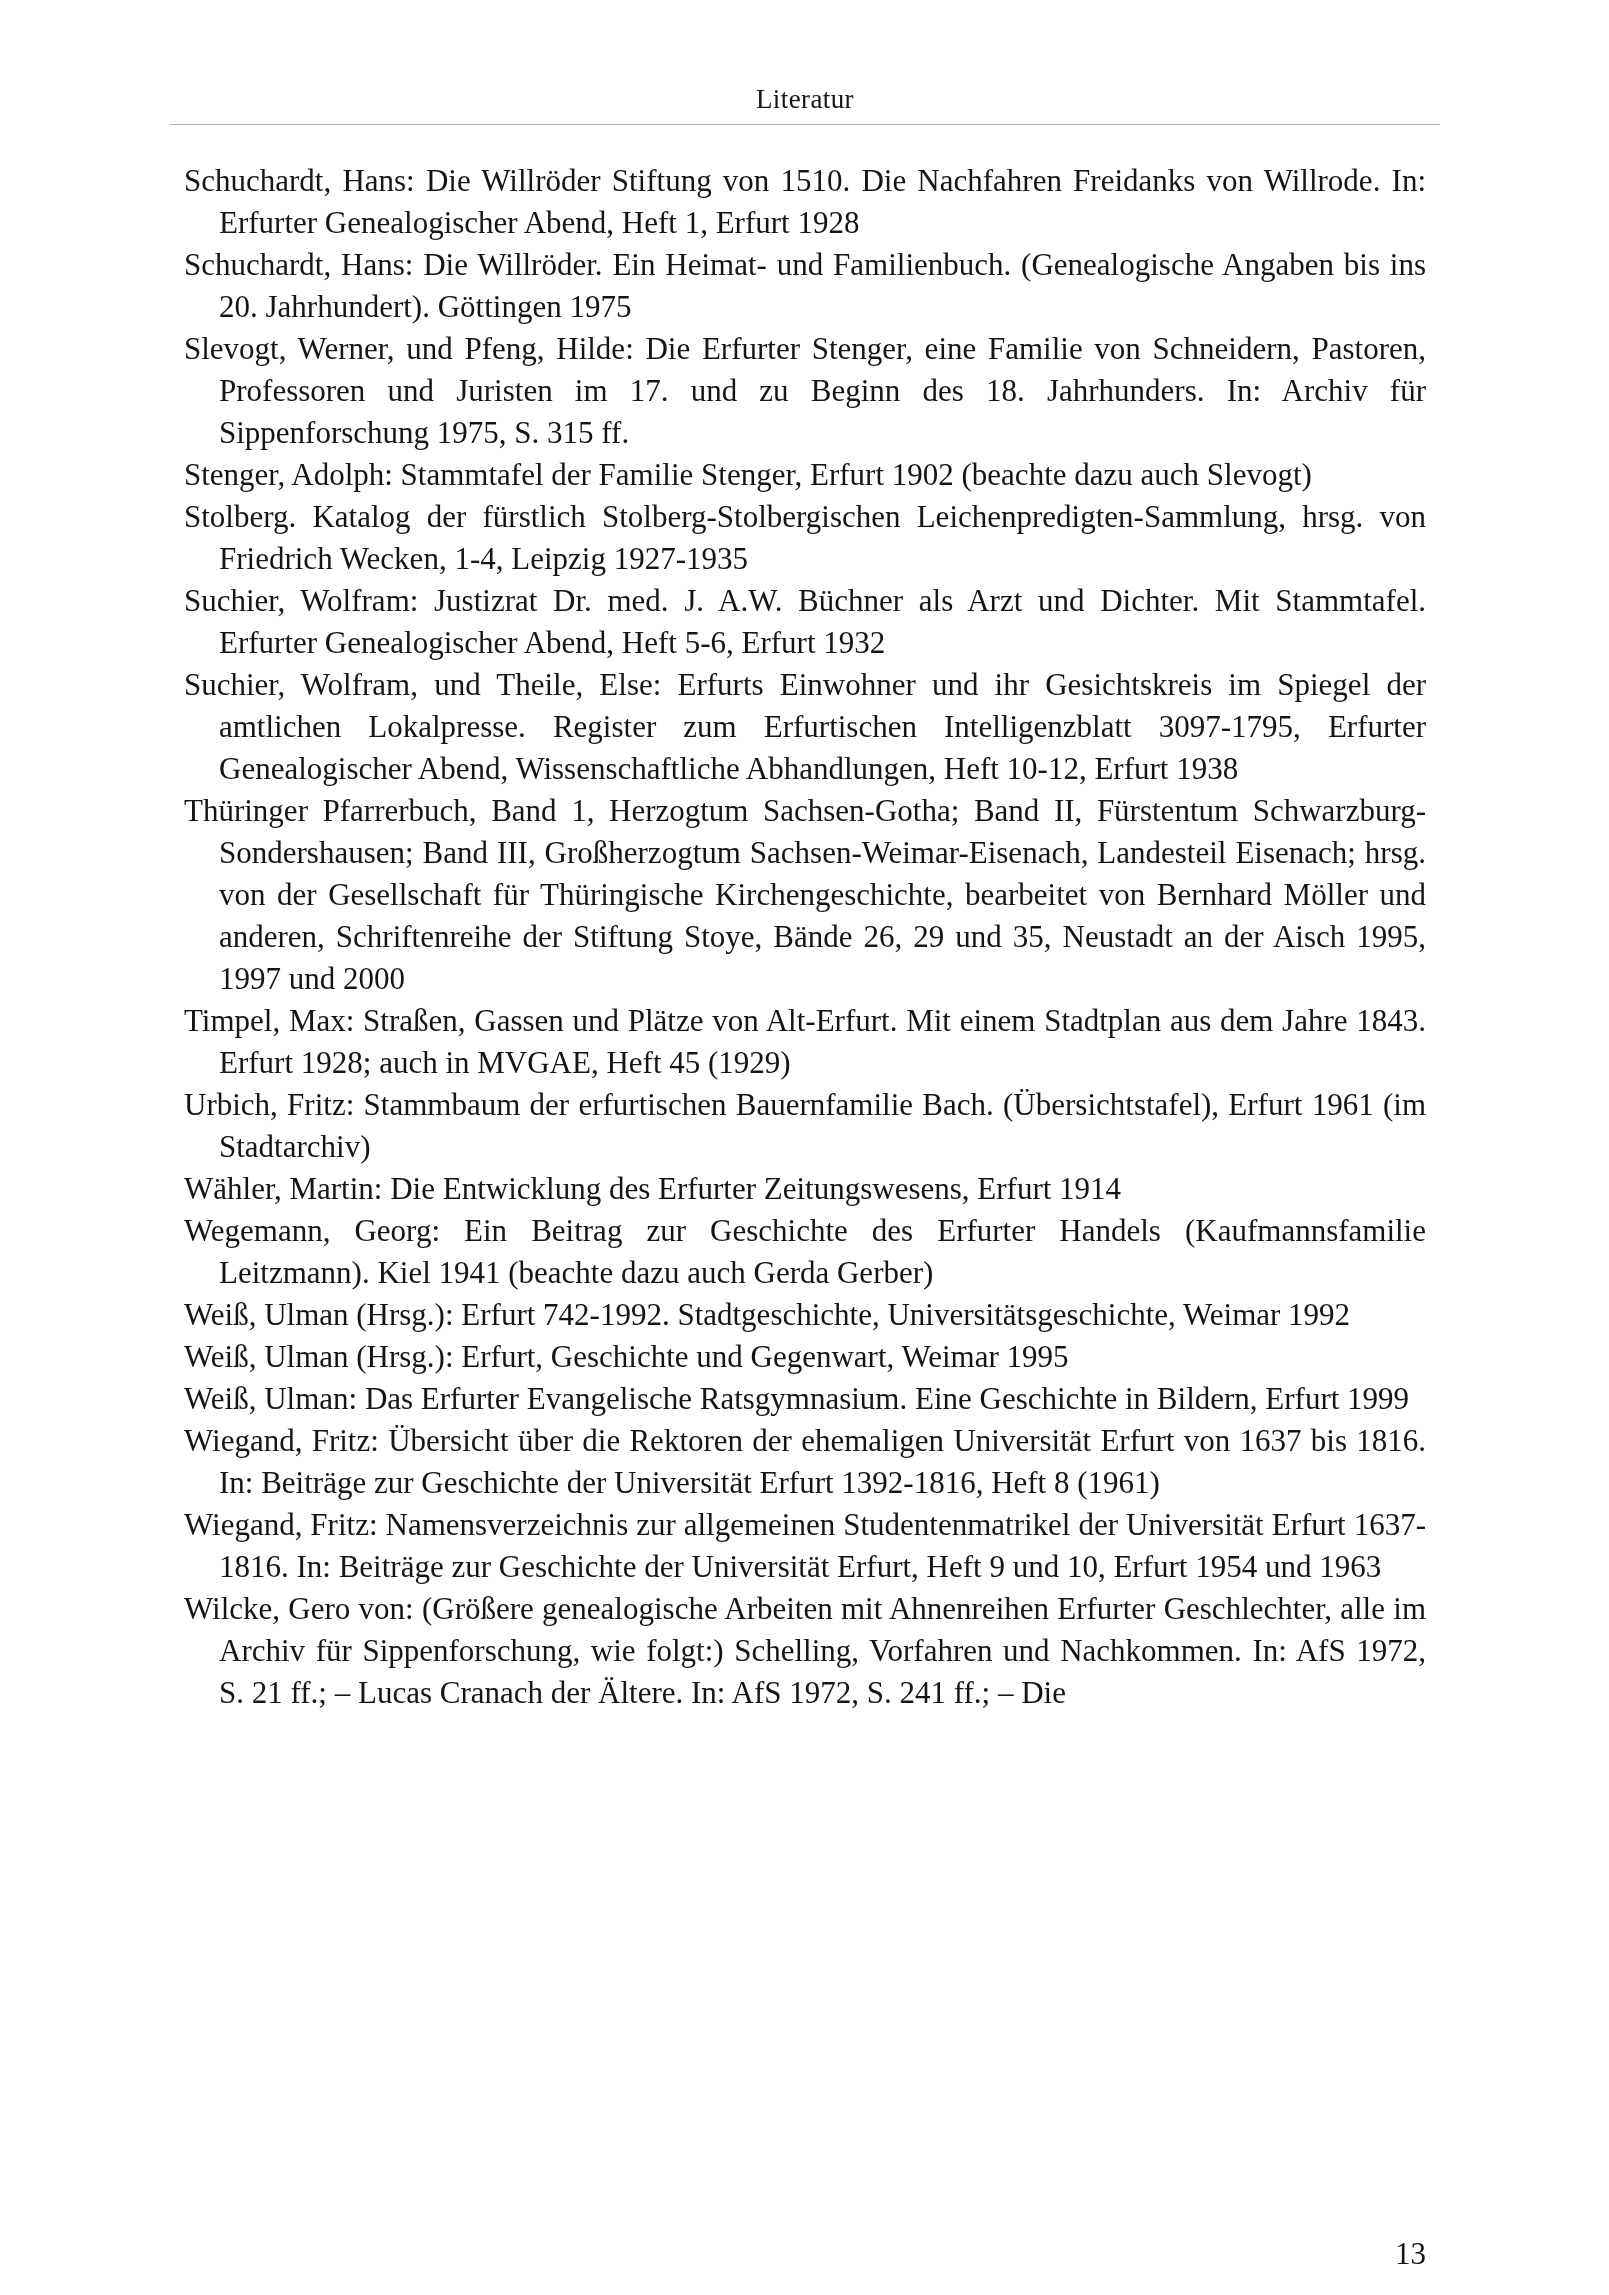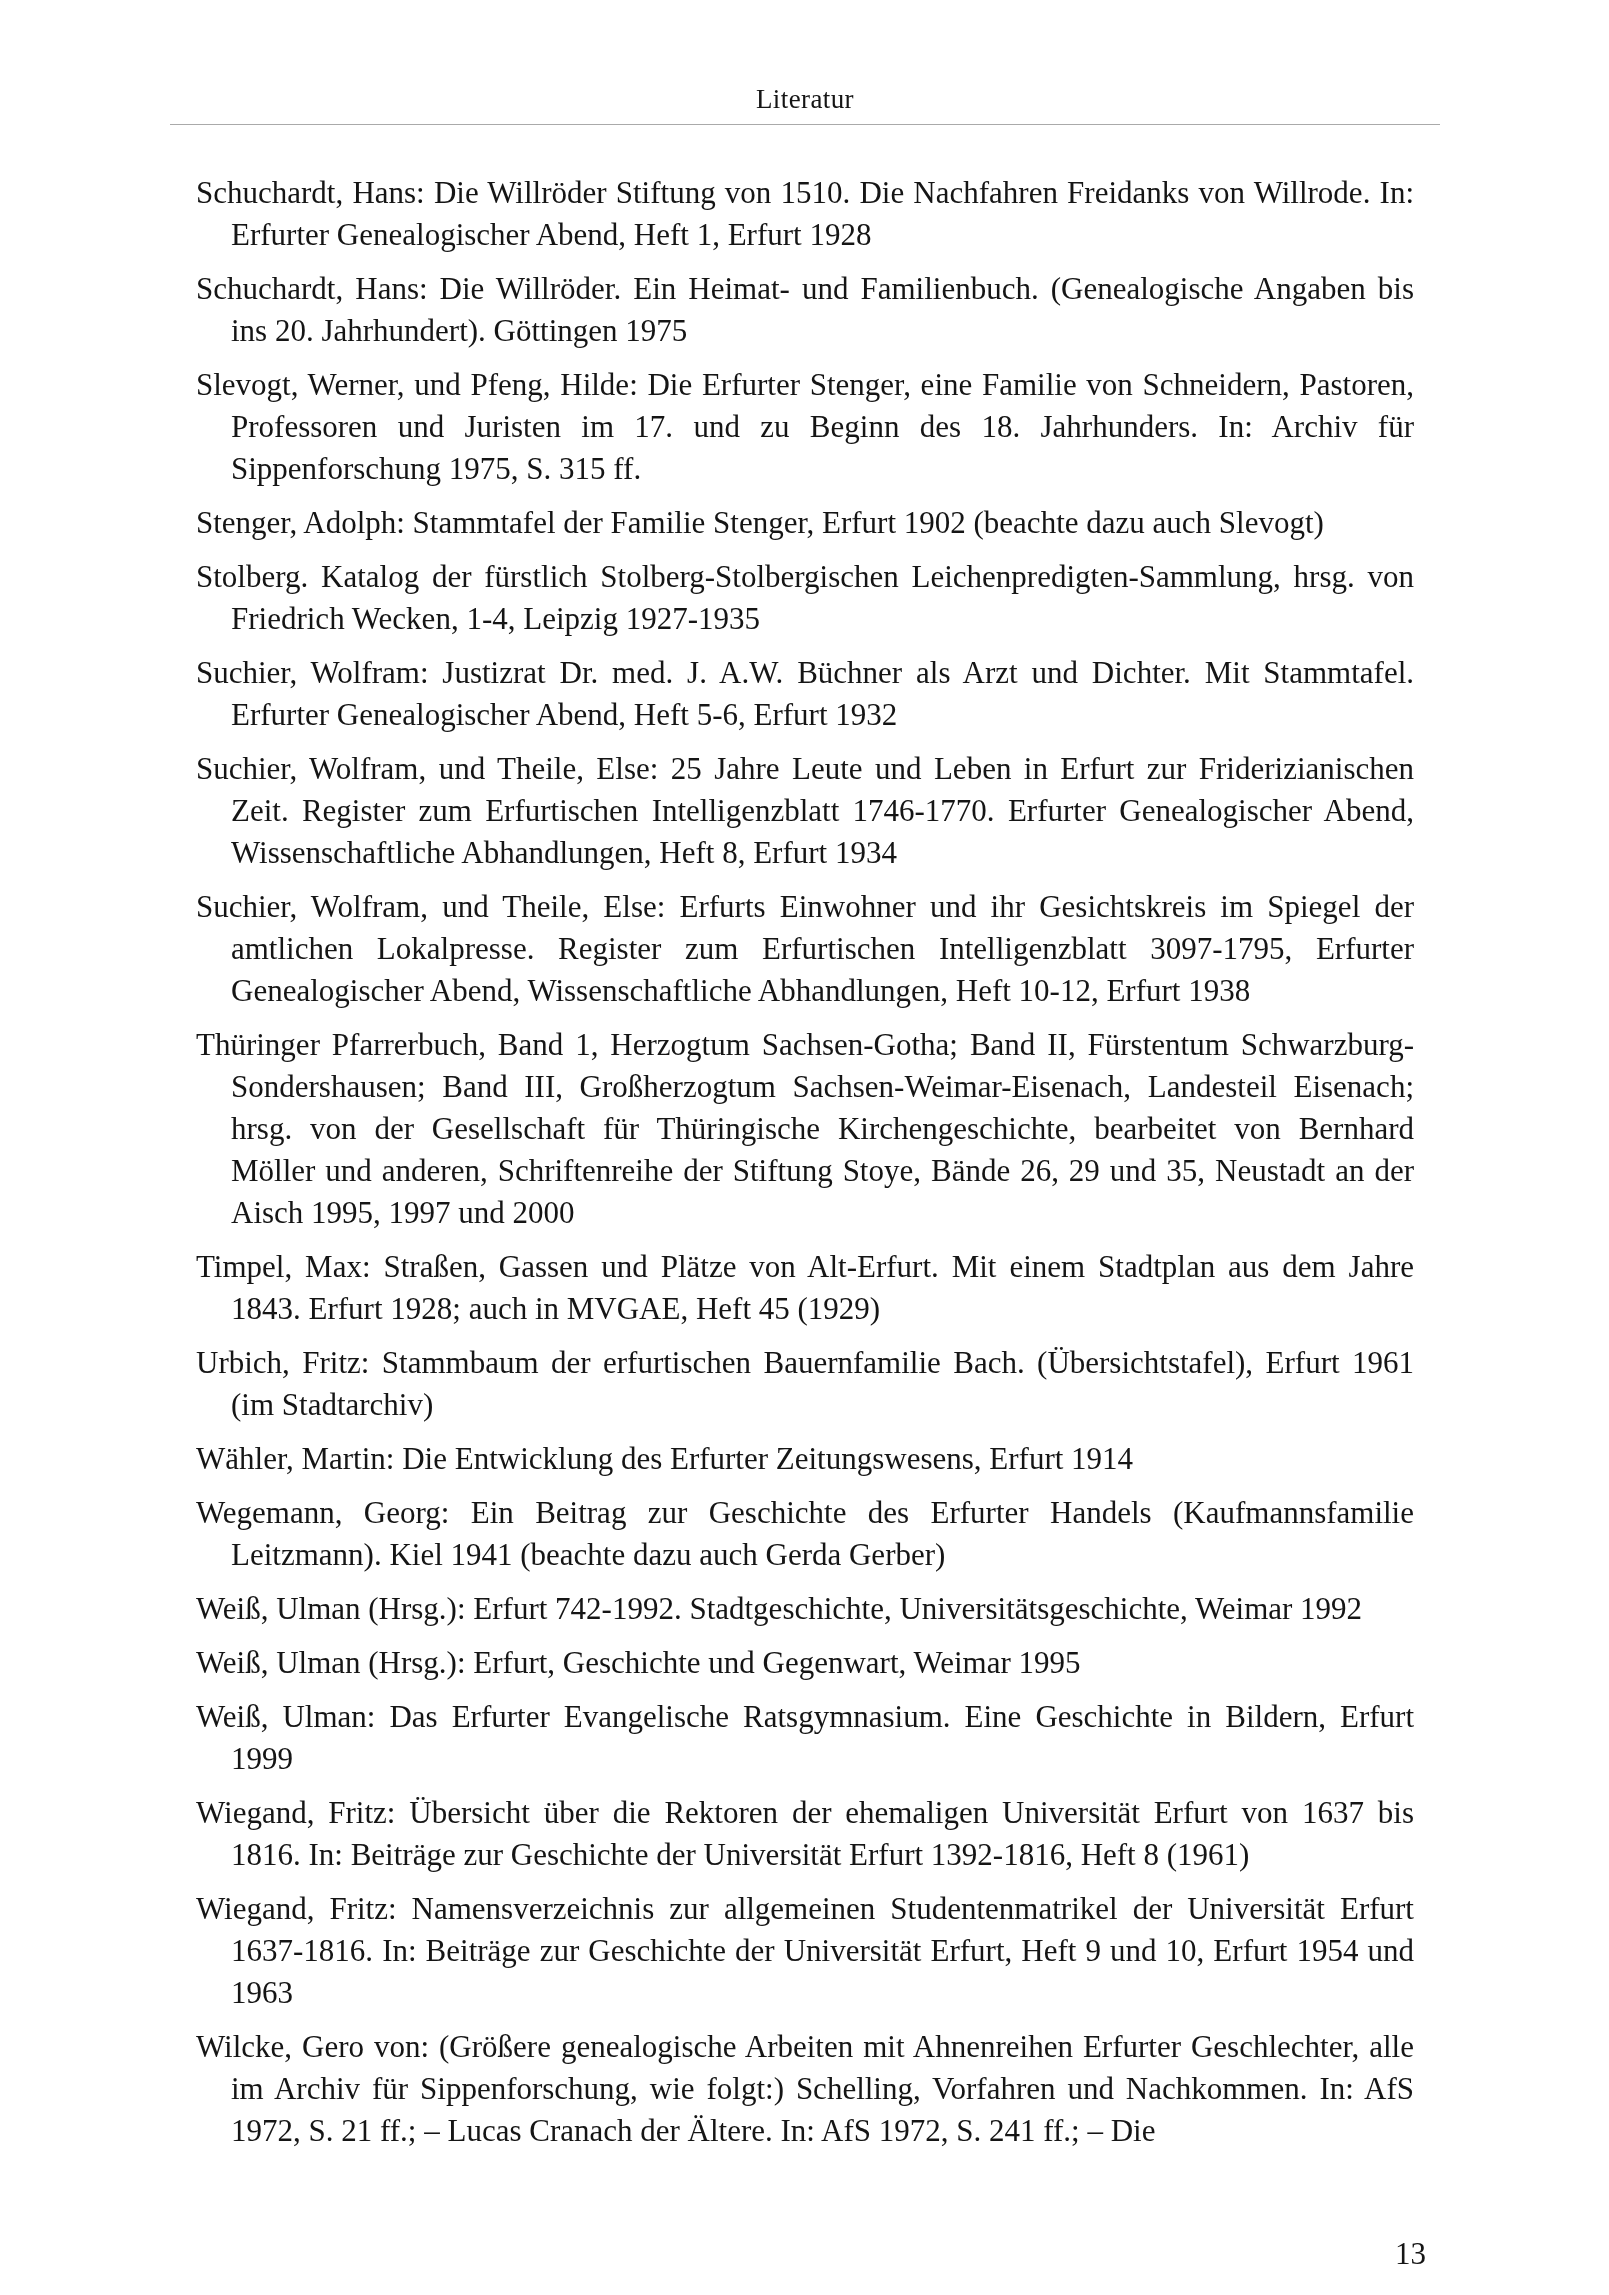--- a/index.html
+++ b/index.html
@@ -37,21 +37,21 @@
     border-bottom: 1.7px solid #aaaaaa;
     height: 0;
   }
   .entries {
     position: absolute;
     top: 160px;
     left: 184px;
     width: 1242px;
   }
   .entries p {
-    margin: 12px;
+    margin: 0;
     font-size: 31px;
     line-height: 42px;
     text-align: justify;
     padding-left: 35px;
     text-indent: -35px;
   }
   .page-number {
     position: absolute;
     top: 2185px;
     left: 184px;
@@ -72,21 +72,20 @@
     <div class="header-rule"></div>
   </div>
 
   <div class="entries">
       <p>Schuchardt, Hans: Die Willröder Stiftung von 1510. Die Nachfahren Freidanks von Willrode. In: Erfurter Genealogischer Abend, Heft 1, Erfurt 1928</p>
       <p>Schuchardt, Hans: Die Willröder. Ein Heimat- und Familienbuch. (Genealogische Angaben bis ins 20. Jahrhundert). Göttingen 1975</p>
       <p>Slevogt, Werner, und Pfeng, Hilde: Die Erfurter Stenger, eine Familie von Schneidern, Pastoren, Professoren und Juristen im 17. und zu Beginn des 18. Jahrhunders. In: Archiv für Sippenforschung 1975, S. 315 ff.</p>
       <p>Stenger, Adolph: Stammtafel der Familie Stenger, Erfurt 1902 (beachte dazu auch Slevogt)</p>
       <p>Stolberg. Katalog der fürstlich Stolberg-Stolbergischen Leichenpredigten-Sammlung, hrsg. von Friedrich Wecken, 1-4, Leipzig 1927-1935</p>
       <p>Suchier, Wolfram: Justizrat Dr. med. J. A.W. Büchner als Arzt und Dichter. Mit Stammtafel. Erfurter Genealogischer Abend, Heft 5-6, Erfurt 1932</p>
-      <p>Suchier, Wolfram, und Theile, Else: 25 Jahre Leute und Leben in Erfurt zur Friderizianischen Zeit. Register zum Erfurtischen Intelligenzblatt 1746-1770. Erfurter Genealogischer Abend, Wissenschaftliche Abhandlungen, Heft 8, Erfurt 1934</p>
       <p>Suchier, Wolfram, und Theile, Else: Erfurts Einwohner und ihr Gesichtskreis im Spiegel der amtlichen Lokalpresse. Register zum Erfurtischen Intelligenzblatt 3097-1795, Erfurter Genealogischer Abend, Wissenschaftliche Abhandlungen, Heft 10-12, Erfurt 1938</p>
       <p>Thüringer Pfarrerbuch, Band 1, Herzogtum Sachsen-Gotha; Band II, Fürstentum Schwarzburg-Sondershausen; Band III, Großherzogtum Sachsen-Weimar-Eisenach, Landesteil Eisenach; hrsg. von der Gesellschaft für Thüringische Kirchengeschichte, bearbeitet von Bernhard Möller und anderen, Schriftenreihe der Stiftung Stoye, Bände 26, 29 und 35, Neustadt an der Aisch 1995, 1997 und 2000</p>
       <p>Timpel, Max: Straßen, Gassen und Plätze von Alt-Erfurt. Mit einem Stadtplan aus dem Jahre 1843. Erfurt 1928; auch in MVGAE, Heft 45 (1929)</p>
       <p>Urbich, Fritz: Stammbaum der erfurtischen Bauernfamilie Bach. (Übersichtstafel), Erfurt 1961 (im Stadtarchiv)</p>
       <p>Wähler, Martin: Die Entwicklung des Erfurter Zeitungswesens, Erfurt 1914</p>
       <p>Wegemann, Georg: Ein Beitrag zur Geschichte des Erfurter Handels (Kaufmannsfamilie Leitzmann). Kiel 1941 (beachte dazu auch Gerda Gerber)</p>
       <p>Weiß, Ulman (Hrsg.): Erfurt 742-1992. Stadtgeschichte, Universitätsgeschichte, Weimar 1992</p>
       <p>Weiß, Ulman (Hrsg.): Erfurt, Geschichte und Gegenwart, Weimar 1995</p>
       <p>Weiß, Ulman: Das Erfurter Evangelische Ratsgymnasium. Eine Geschichte in Bildern, Erfurt 1999</p>
       <p>Wiegand, Fritz: Übersicht über die Rektoren der ehemaligen Universität Erfurt von 1637 bis 1816. In: Beiträge zur Geschichte der Universität Erfurt 1392-1816, Heft 8 (1961)</p>

